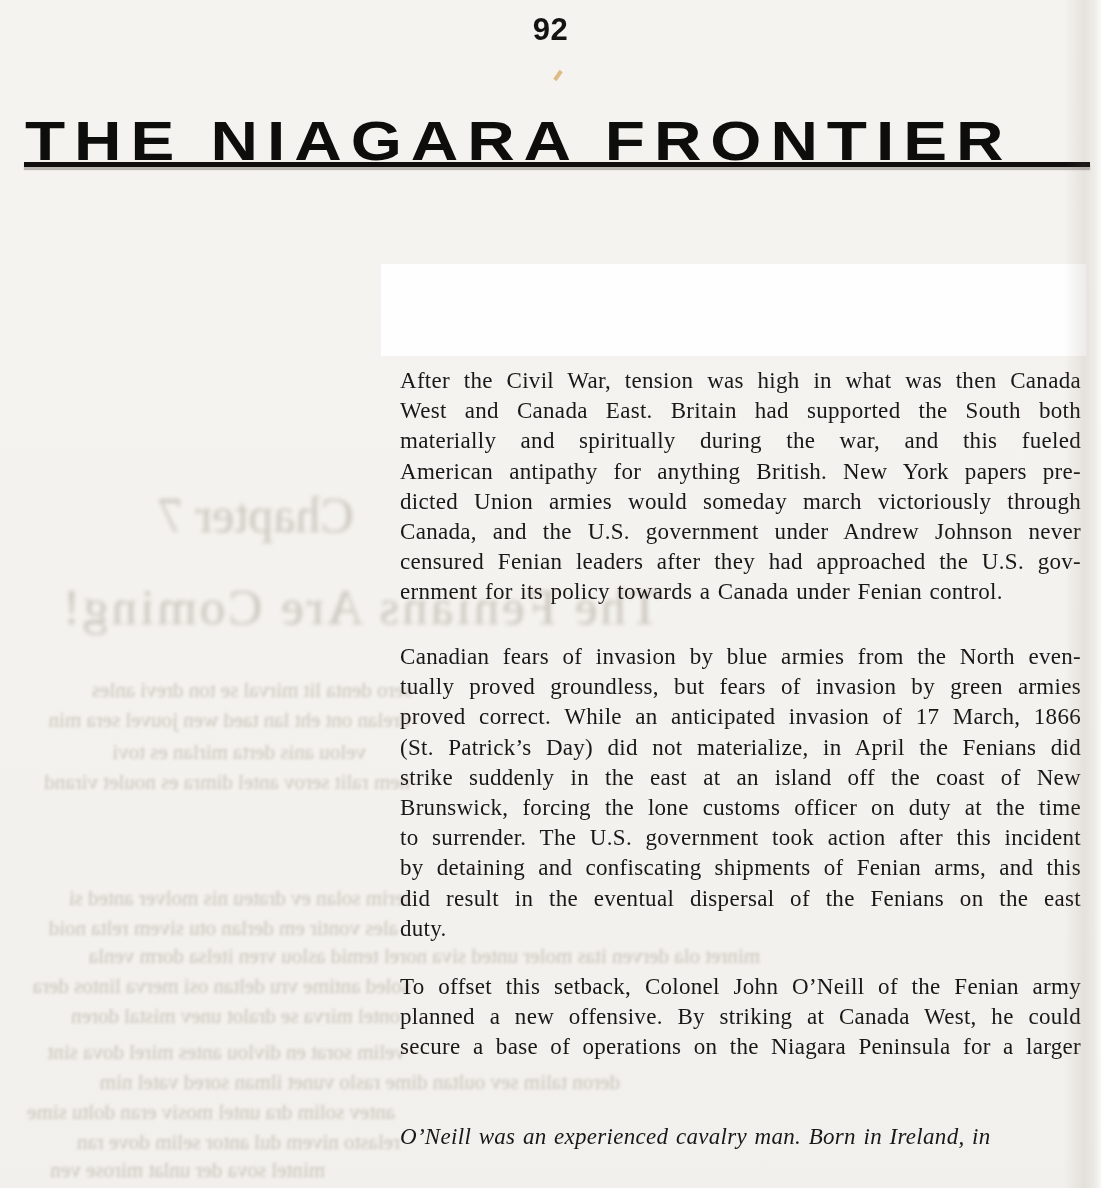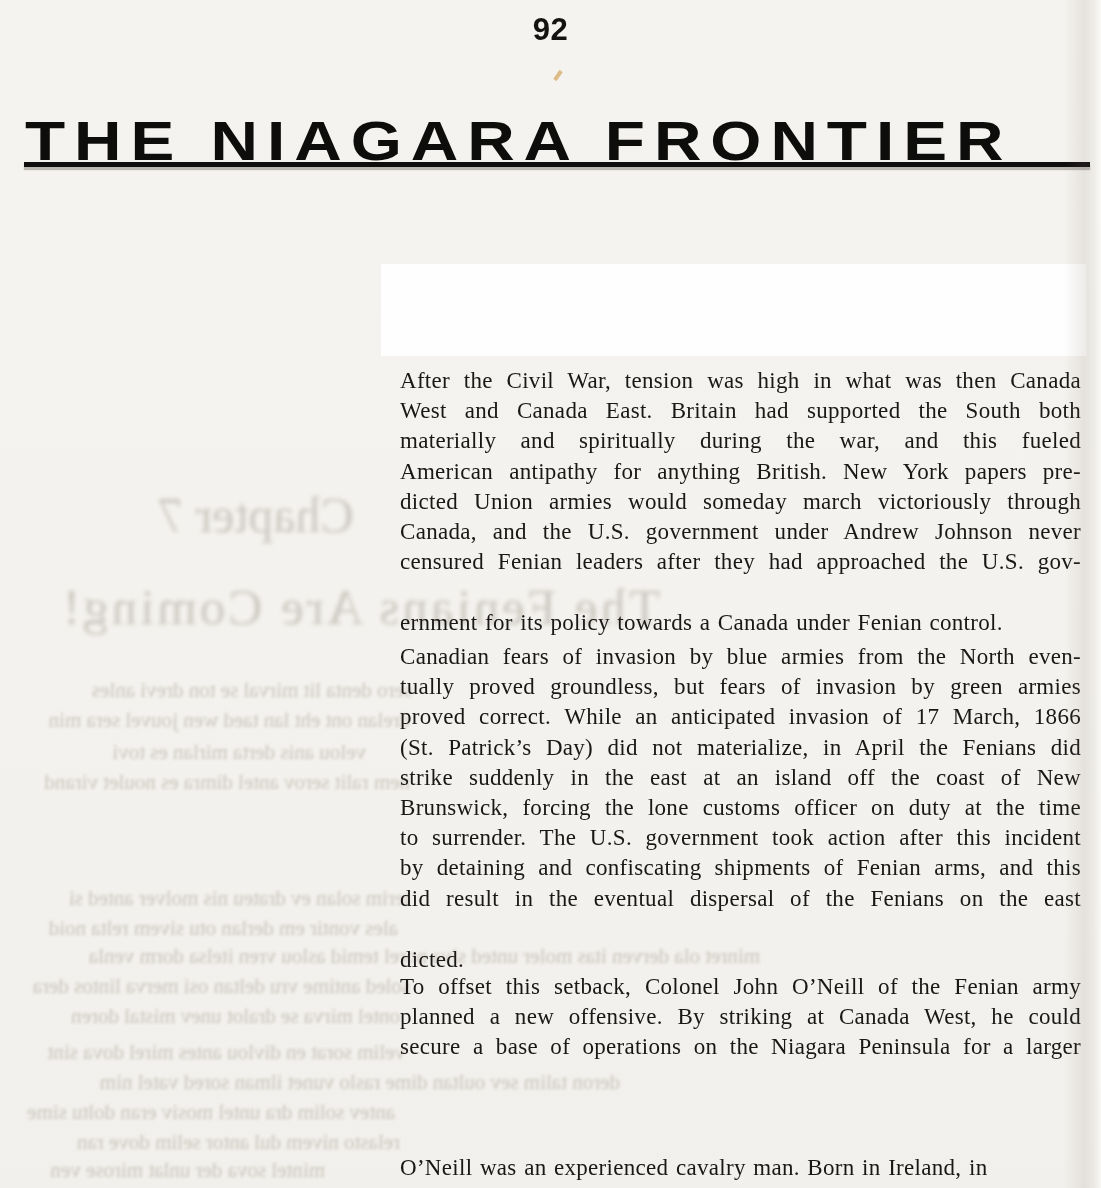--- a/index.html
+++ b/index.html
@@ -56,26 +56,26 @@
   .headline-rule {
     position:absolute; left:24px; top:162px; width:1066px; height:5px;
     background:#0f0e0d; box-shadow:0 3px 1px rgba(80,72,62,0.35); z-index:3;
   }
 
   
   .para { position:absolute; left:400px; width:681px; z-index:1; }
   .p1 { top:366px; }
   .p2 { top:642px; }
   .p3 { top:972px; }
-  .p4 { top:1122px; }
+  .p4 { top:1122px;font-style:italic; }
   .line {
     font-size:23px; line-height:30.2px; letter-spacing:0.3px; word-spacing:1.5px;
     text-align:justify; text-align-last:justify; color:#191817;
   }
-  .line.final { text-align-last:left;margin-top:31px; }
+  .line.final { text-align-last:left; }
 
   
   .edge-shade {
     position:absolute; left:1064px; top:0; width:37px; height:1188px; z-index:4;
     background:linear-gradient(90deg,
       rgba(125,117,104,0) 0%,
       rgba(125,117,104,0.13) 55%,
       rgba(125,117,104,0.05) 82%,
       rgba(255,255,255,0.55) 100%);
     pointer-events:none;
@@ -127,21 +127,21 @@
   <div class="para p2">
     <div class="line">Canadian fears of invasion by blue armies from the North even-</div>
     <div class="line">tually proved groundless, but fears of invasion by green armies</div>
     <div class="line">proved correct. While an anticipated invasion of 17 March, 1866</div>
     <div class="line">(St. Patrick’s Day) did not materialize, in April the Fenians did</div>
     <div class="line">strike suddenly in the east at an island off the coast of New</div>
     <div class="line">Brunswick, forcing the lone customs officer on duty at the time</div>
     <div class="line">to surrender. The U.S. government took action after this incident</div>
     <div class="line">by detaining and confiscating shipments of Fenian arms, and this</div>
     <div class="line">did result in the eventual dispersal of the Fenians on the east</div>
-    <div class="line final">dicted.</div>
+    <div class="line final">duty.</div>
   </div>
 
   <div class="para p3">
     <div class="line">To offset this setback, Colonel John O’Neill of the Fenian army</div>
     <div class="line">planned a new offensive. By striking at Canada West, he could</div>
     <div class="line">secure a base of operations on the Niagara Peninsula for a larger</div>
   </div>
 
   <div class="para p4">
     <div class="line final">O’Neill was an experienced cavalry man. Born in Ireland, in</div>

